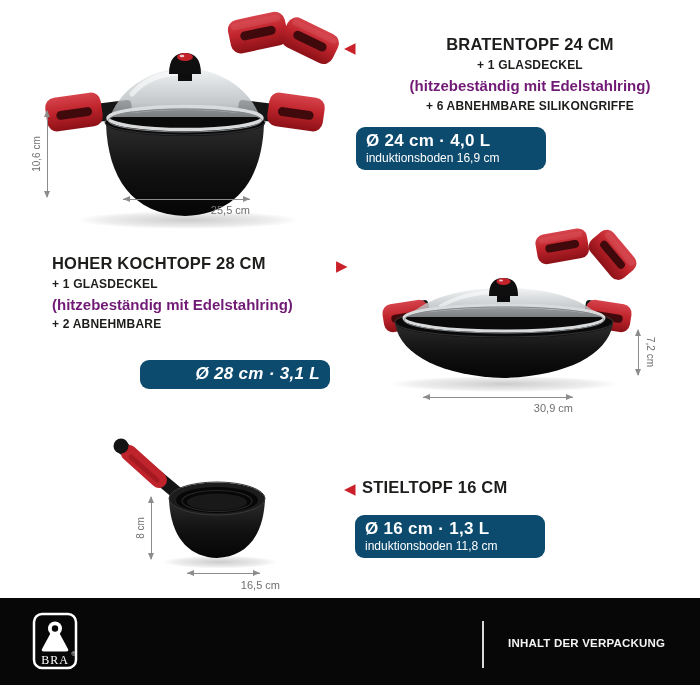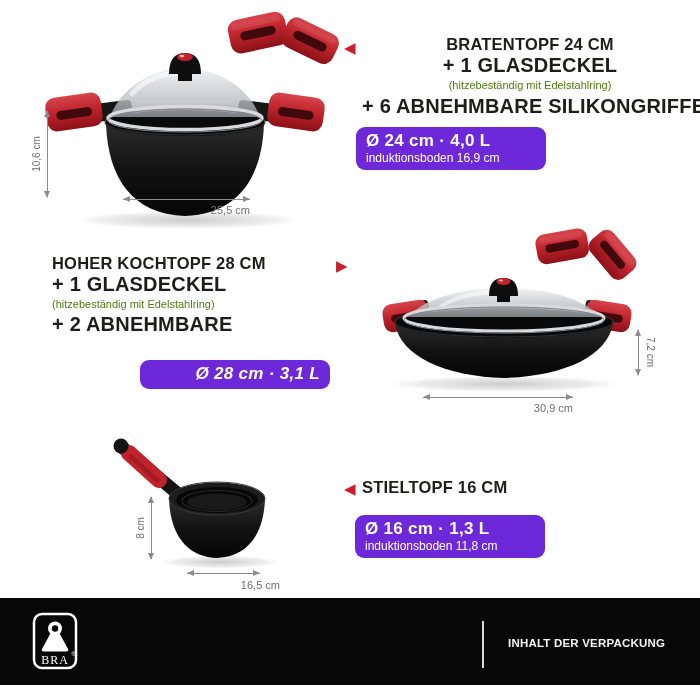--- a/index.html
+++ b/index.html
@@ -6,29 +6,29 @@
   *{box-sizing:border-box;}
   .sheet{
     position:relative;width:700px;height:700px;margin:0 auto;
     background:#ffffff;overflow:hidden;
     font-family:"Liberation Sans","DejaVu Sans",sans-serif;
     -webkit-font-smoothing:antialiased;
   }
   
   .tblock{position:absolute;color:#1d1d1b;}
   .t-title{font-size:16.5px;font-weight:bold;letter-spacing:.2px;line-height:21px;white-space:nowrap;}
-  .t-bold{font-size:20px;font-weight:bold;letter-spacing:.2px;line-height:21px;white-space:nowrap;}
-  .t-gray{font-size:11px;font-weight:normal;color:#4d7c0f;line-height:19px;white-space:nowrap;}
+  .t-bold{font-size:12px;font-weight:bold;letter-spacing:.2px;line-height:21px;white-space:nowrap;}
+  .t-gray{font-size:15px;font-weight:bold;color:#701a75;line-height:19px;white-space:nowrap;}
   .tb1{left:362px;top:34px;width:336px;text-align:center;}
   .tb2{left:52px;top:253px;width:272px;}
   .tb3{left:362px;top:477px;}
   
   .ptr{position:absolute;color:#c9202a;font-size:15px;line-height:16px;font-family:"DejaVu Sans",sans-serif;}
   
-  .badge{position:absolute;background:#6d28d9;border-radius:9px;color:#ffffff;padding:4px 10px 5px;width:190px;}
+  .badge{position:absolute;background:#0c4a6e;border-radius:9px;color:#ffffff;padding:4px 10px 5px;width:190px;}
   .badge-main{font-size:17px;font-weight:bold;letter-spacing:.3px;line-height:20px;white-space:nowrap;}
   .badge-sub{font-size:12px;line-height:14px;white-space:nowrap;}
   .b1{left:356px;top:127px;}
   .b2{left:140px;top:360px;text-align:right;font-style:italic;}
   .b3{left:355px;top:515px;}
   
   .dimv{position:absolute;width:0;border-left:1px solid #8c8c8c;}
   .dimv::before{content:"";position:absolute;left:-4px;top:-1px;width:0;height:0;
     border-left:3.5px solid transparent;border-right:3.5px solid transparent;border-bottom:7px solid #8c8c8c;}
   .dimv::after{content:"";position:absolute;left:-4px;bottom:-1px;width:0;height:0;

